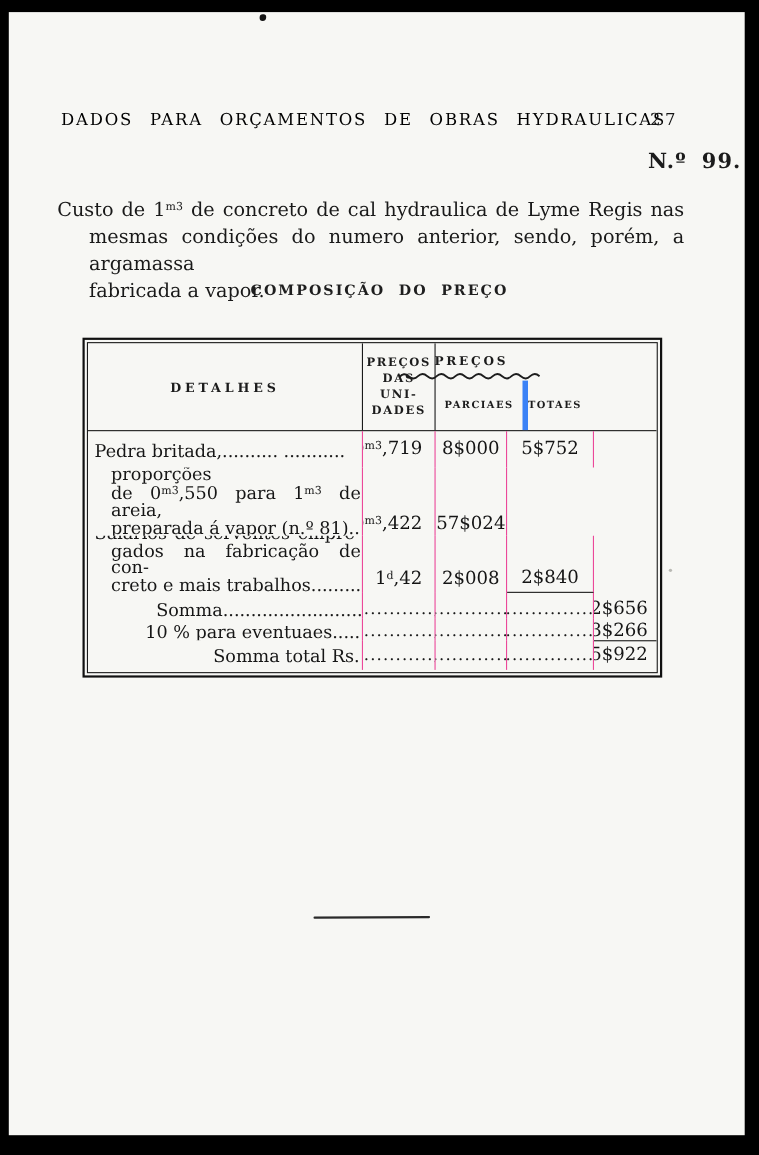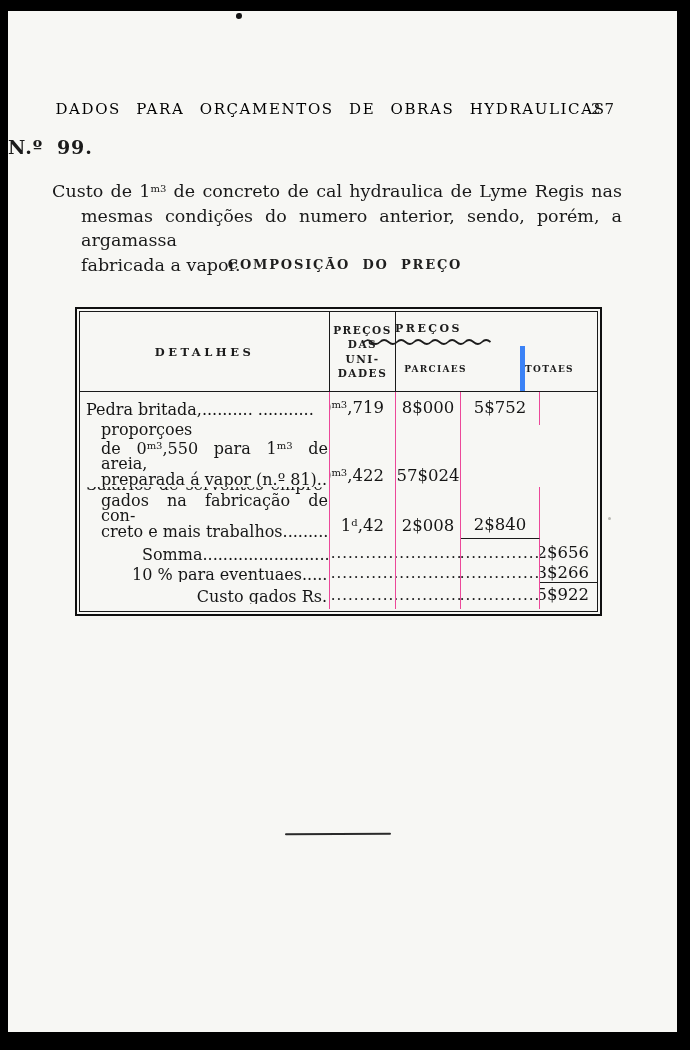--- a/index.html
+++ b/index.html
@@ -42,22 +42,22 @@
   }
   .page-number {
     position: absolute;
     top: 89px; left: 583px;
     font-size: 15px;
     letter-spacing: 4px;
     color: #161616;
   }
   .section-number {
     position: absolute;
-    top: 125px; left: 0; width: 650px;
-    text-align: left;
+    top: 125px; left: 16px; width: 650px;
+    text-align: right;
     font-size: 19px;
     font-weight: bold;
     letter-spacing: 1px;
     word-spacing: 6px;
   }
   .intro {
     position: absolute;
     top: 166px; left: 44px; width: 570px;
     font-size: 17.5px;
     line-height: 24.5px;
@@ -109,21 +109,20 @@
   .hdr-unid { font-size: 10.5px; letter-spacing: 1.5px; font-weight: bold; line-height: 14.5px; }
   .hdr-group { border-right: none; padding: 6px 0 0 0; justify-content: flex-start; }
   .grp-label { font-size: 11px; letter-spacing: 2.5px; font-weight: bold; margin-top: 4px; }
   .grp-wave { margin-top: 3px; height: 8px; }
   .grp-subrow {
     flex: 1;
     width: 100%;
     display: grid;
     grid-template-columns: 79px 1fr;
     align-items: center;
-    gap: 45px;
   }
   .grp-sub { font-size: 9px; letter-spacing: 1.3px; font-weight: bold; text-align: center; }
   .grp-sub.totaes { border-left: 5px solid #3b82f6; height: 100%; display: flex; align-items: center; justify-content: center; }
   .body-row {
     display: grid;
     grid-template-columns: 250px 66px 65px 79px 1fr;
   }
   .cell { border-right: 1px solid #ec4899; overflow: hidden; }
   .cell.last { border-right: none; }
   .det {
@@ -285,21 +284,21 @@
           <div class="sum-label lbl-evt">10 % para eventuaes.....</div>
         </div>
         <div class="cell dots">............,</div>
         <div class="cell dots">............</div>
         <div class="cell dots">..............</div>
         <div class="cell last val tot">3$266</div>
       </div>
 
       <div class="body-row r-custo">
         <div class="cell det">
-          <div class="sum-label lbl-custo">Custo gados Rs.</div>
+          <div class="sum-label lbl-custo">Somma total Rs.</div>
         </div>
         <div class="cell dots">............,</div>
         <div class="cell dots">............</div>
         <div class="cell dots">..............</div>
         <div class="cell last val tot total-rule">35$922</div>
       </div>
 
     </div>
   </div>
 

